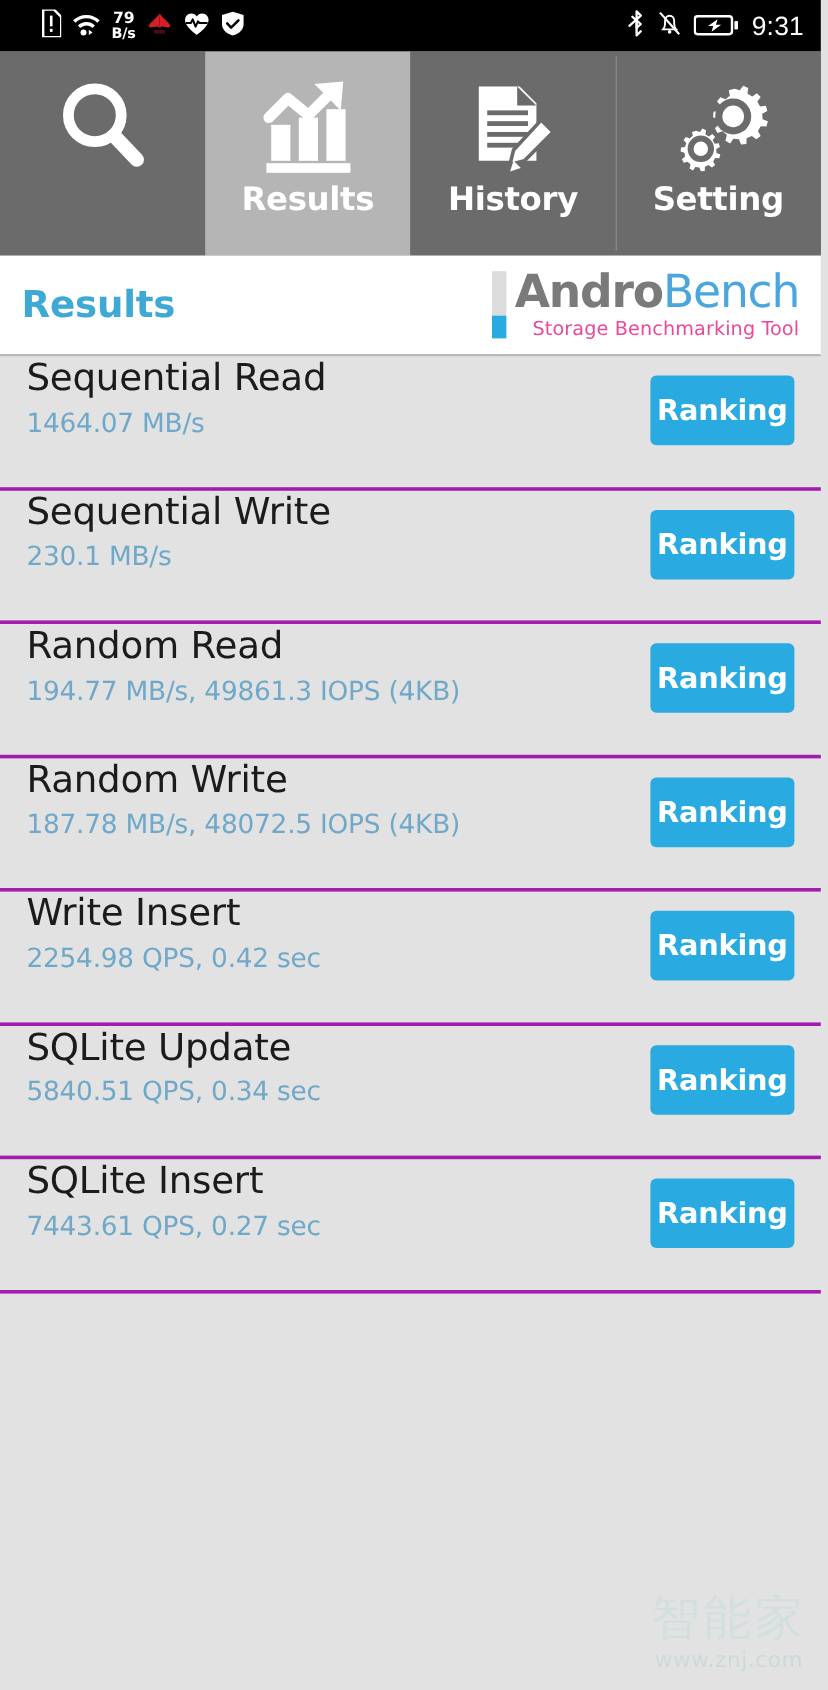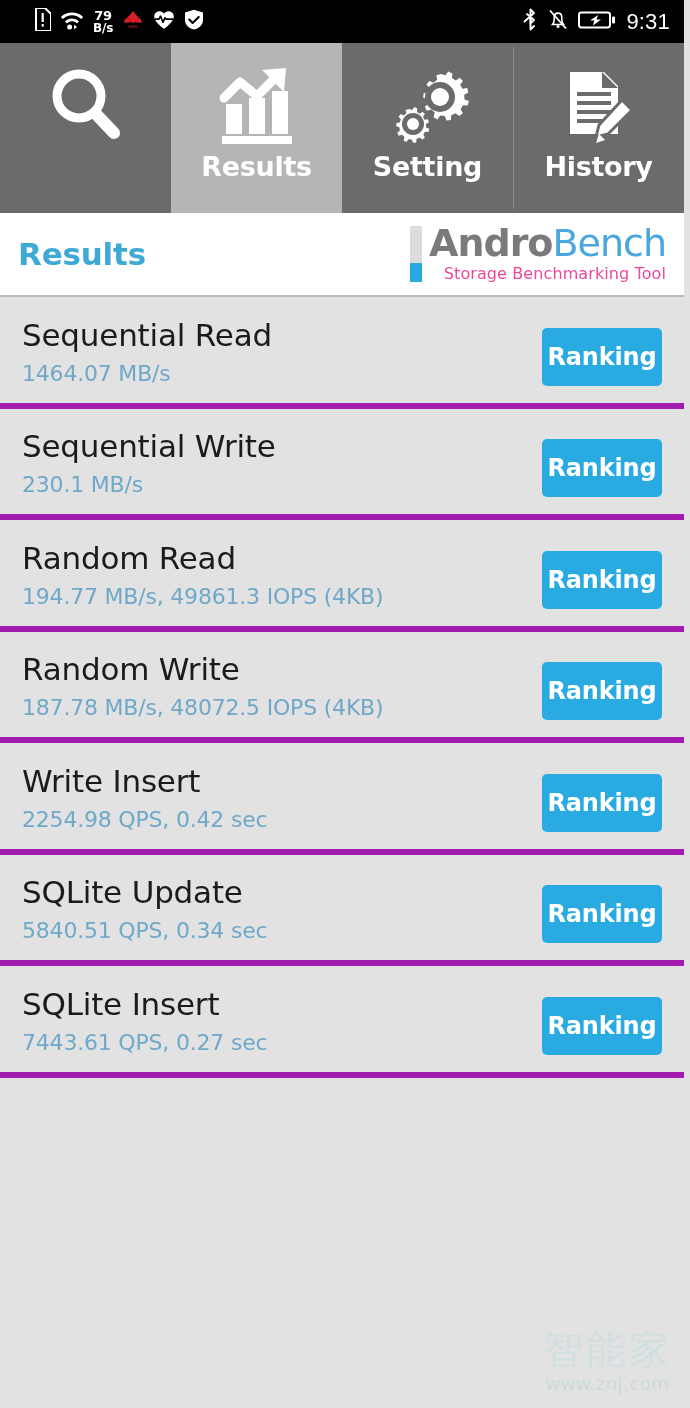--- a/index.html
+++ b/index.html
@@ -10,21 +10,21 @@
     overflow:hidden;
   }
   #screen { position:relative; width:684px; height:1408px; background:#e2e2e2; }
 
   
   .statusbar {
     height:43px; background:#000; display:flex; align-items:center;
     padding:0 14px 0 34px; color:#fff;
   }
   .sb-left { display:flex; align-items:center; gap:9px; }
-  .sb-right { margin-left:auto; display:flex; align-items:center; gap:10px; }
+  .sb-right { margin-left:auto; display:flex; align-items:flex-end; gap:10px; }
   .sb-icon { display:block; }
   .netspeed { display:flex; flex-direction:column; align-items:center;
     line-height:1.0; font-size:12px; font-weight:600; letter-spacing:-.2px; }
   .netspeed .v { font-size:13px; }
   .netspeed .u { font-size:12px; }
   .clock { font-size:22px; font-weight:500; letter-spacing:.2px;
            font-family:"Liberation Sans", sans-serif; }
 
   
   .tabbar { display:flex; height:170px; background:#6b6b6b; }
@@ -61,22 +61,22 @@
                font-family:"DejaVu Sans", sans-serif; }
   .logo-main .andro { color:#7a7a7a; font-weight:700; }
   .logo-main .bench { color:#4aa7dd; font-weight:400; }
   .logo-sub { align-self:flex-end; color:#ec4899; font-size:16px;
               letter-spacing:.1px; margin-top:2px;
               font-family:"DejaVu Sans", sans-serif; }
 
   
   .results { background:#e2e2e2; }
   .row {
-    position:relative; height:111.5px; display:flex; align-items:flex-end;
-    padding:17px 22px; border-bottom:6px solid #a21caf;
+    position:relative; height:111.5px; display:flex; align-items:flex-start;
+    padding:0 22px; border-bottom:3px solid #a21caf;
   }
   .row-texts { display:flex; flex-direction:column; justify-content:center; }
   .row-title {
     color:#1b1b1b; font-size:31px; font-weight:400; letter-spacing:-.2px;
     line-height:1.18; font-family:"DejaVu Sans", sans-serif;
   }
   .row-value {
     color:#6fa8c8; font-size:22px; letter-spacing:-.2px; margin-top:7px;
     font-family:"DejaVu Sans", sans-serif;
   }
@@ -186,55 +186,55 @@
         <svg width="86" height="86" viewBox="0 0 86 86">
           <rect x="12" y="40" width="16" height="30" fill="#fff"></rect>
           <rect x="35" y="34" width="16" height="36" fill="#fff"></rect>
           <rect x="58" y="27" width="16" height="43" fill="#fff"></rect>
           <rect x="8" y="72" width="70" height="8" fill="#fff"></rect>
           <path d="M10 34 L26 18 L43 32 L65 10" fill="none" stroke="#fff" stroke-width="9" stroke-linejoin="round" stroke-linecap="round"></path>
           <path d="M48 6 L72 4 L70 28 Z" fill="#fff"></path>
         </svg>
       </div>
       <div class="tab-label">Results</div>
-    </div>
-
-    <div class="tab">
-      <div class="tab-ico">
-        <svg width="86" height="86" viewBox="0 0 86 86">
-          <g fill="#fff">
-            <path d="M56 10l4.5 1.2 2.8-3.8 4.2 2-.6 4.7 4 2.4 3.8-2.8 3.2 3.2-2.8 3.8 2.4 4 4.7-.6 1.2 4.4-4.2 2.2.3 4.7 4.4 1.7-1.2 4.4-4.7-.3-2.4 4 2.3 4.1-3.6 2.8-3.8-2.8-4.3 1.9-.2 4.7-4.5.6-1.7-4.4-4.7-.5-2.6 3.9-4-2.3 1.2-4.6-3.4-3.2-4.5 1.4-2-4.1 3.6-3-.7-4.6-4.5-1.4.4-4.5 4.6-.8 1.5-4.4-3.2-3.4 2.8-3.6 4.3 1.8 3.6-3-.9-4.6z"></path>
-            <circle cx="55" cy="33" r="15" fill="#6b6b6b"></circle>
-            <circle cx="55" cy="33" r="9" fill="#fff"></circle>
-            <path d="M24 45l3.3.9 2-2.8 3 1.5-.4 3.4 2.9 1.7 2.8-2 2.3 2.3-2 2.8 1.7 2.9 3.4-.4 .9 3.2-3 1.6.2 3.4 3.2 1.2-.9 3.2-3.4-.2-1.7 2.9 1.6 3-2.6 2-2.8-2-3.1 1.4-.1 3.4-3.3.4-1.2-3.2-3.4-.4-1.9 2.8-2.9-1.6.9-3.4-2.5-2.3-3.2 1-1.5-3 2.6-2.2-.5-3.3-3.2-1 .3-3.3 3.3-.5 1.1-3.2-2.3-2.5 2-2.6 3.1 1.3 2.6-2.2-.6-3.3z"></path>
-            <circle cx="28" cy="60" r="11" fill="#6b6b6b"></circle>
-            <circle cx="28" cy="60" r="6" fill="#fff"></circle>
-          </g>
-        </svg>
-      </div>
-      <div class="tab-label">Setting</div>
     </div>
 
     <div class="tab">
       <div class="tab-ico">
         <svg width="86" height="86" viewBox="0 0 86 86">
           <path d="M14 8h34l14 14v48H14z" fill="#fff"></path>
           <path d="M46 8v16h16" fill="#6b6b6b"></path>
           <g fill="#6b6b6b">
             <rect x="21" y="28" width="34" height="4"></rect>
             <rect x="21" y="37" width="34" height="4"></rect>
             <rect x="21" y="46" width="34" height="4"></rect>
             <rect x="21" y="55" width="26" height="4"></rect>
           </g>
           <path d="M66 36l10 10-24 24-12 3 3-12z" fill="#fff" stroke="#6b6b6b" stroke-width="3"></path>
           <path d="M43 70l-3 9 9-3z" fill="#fff"></path>
         </svg>
       </div>
       <div class="tab-label">History</div>
     </div>
+
+    <div class="tab">
+      <div class="tab-ico">
+        <svg width="86" height="86" viewBox="0 0 86 86">
+          <g fill="#fff">
+            <path d="M56 10l4.5 1.2 2.8-3.8 4.2 2-.6 4.7 4 2.4 3.8-2.8 3.2 3.2-2.8 3.8 2.4 4 4.7-.6 1.2 4.4-4.2 2.2.3 4.7 4.4 1.7-1.2 4.4-4.7-.3-2.4 4 2.3 4.1-3.6 2.8-3.8-2.8-4.3 1.9-.2 4.7-4.5.6-1.7-4.4-4.7-.5-2.6 3.9-4-2.3 1.2-4.6-3.4-3.2-4.5 1.4-2-4.1 3.6-3-.7-4.6-4.5-1.4.4-4.5 4.6-.8 1.5-4.4-3.2-3.4 2.8-3.6 4.3 1.8 3.6-3-.9-4.6z"></path>
+            <circle cx="55" cy="33" r="15" fill="#6b6b6b"></circle>
+            <circle cx="55" cy="33" r="9" fill="#fff"></circle>
+            <path d="M24 45l3.3.9 2-2.8 3 1.5-.4 3.4 2.9 1.7 2.8-2 2.3 2.3-2 2.8 1.7 2.9 3.4-.4 .9 3.2-3 1.6.2 3.4 3.2 1.2-.9 3.2-3.4-.2-1.7 2.9 1.6 3-2.6 2-2.8-2-3.1 1.4-.1 3.4-3.3.4-1.2-3.2-3.4-.4-1.9 2.8-2.9-1.6.9-3.4-2.5-2.3-3.2 1-1.5-3 2.6-2.2-.5-3.3-3.2-1 .3-3.3 3.3-.5 1.1-3.2-2.3-2.5 2-2.6 3.1 1.3 2.6-2.2-.6-3.3z"></path>
+            <circle cx="28" cy="60" r="11" fill="#6b6b6b"></circle>
+            <circle cx="28" cy="60" r="6" fill="#fff"></circle>
+          </g>
+        </svg>
+      </div>
+      <div class="tab-label">Setting</div>
+    </div>
   </div>
 
   <div class="appheader">
     <div class="page-title">Results</div>
     <div class="logo">
       <div class="logo-bars">
         <div class="b1"></div>
           <div class="b2"></div>
       </div>
       <div class="logo-text">

